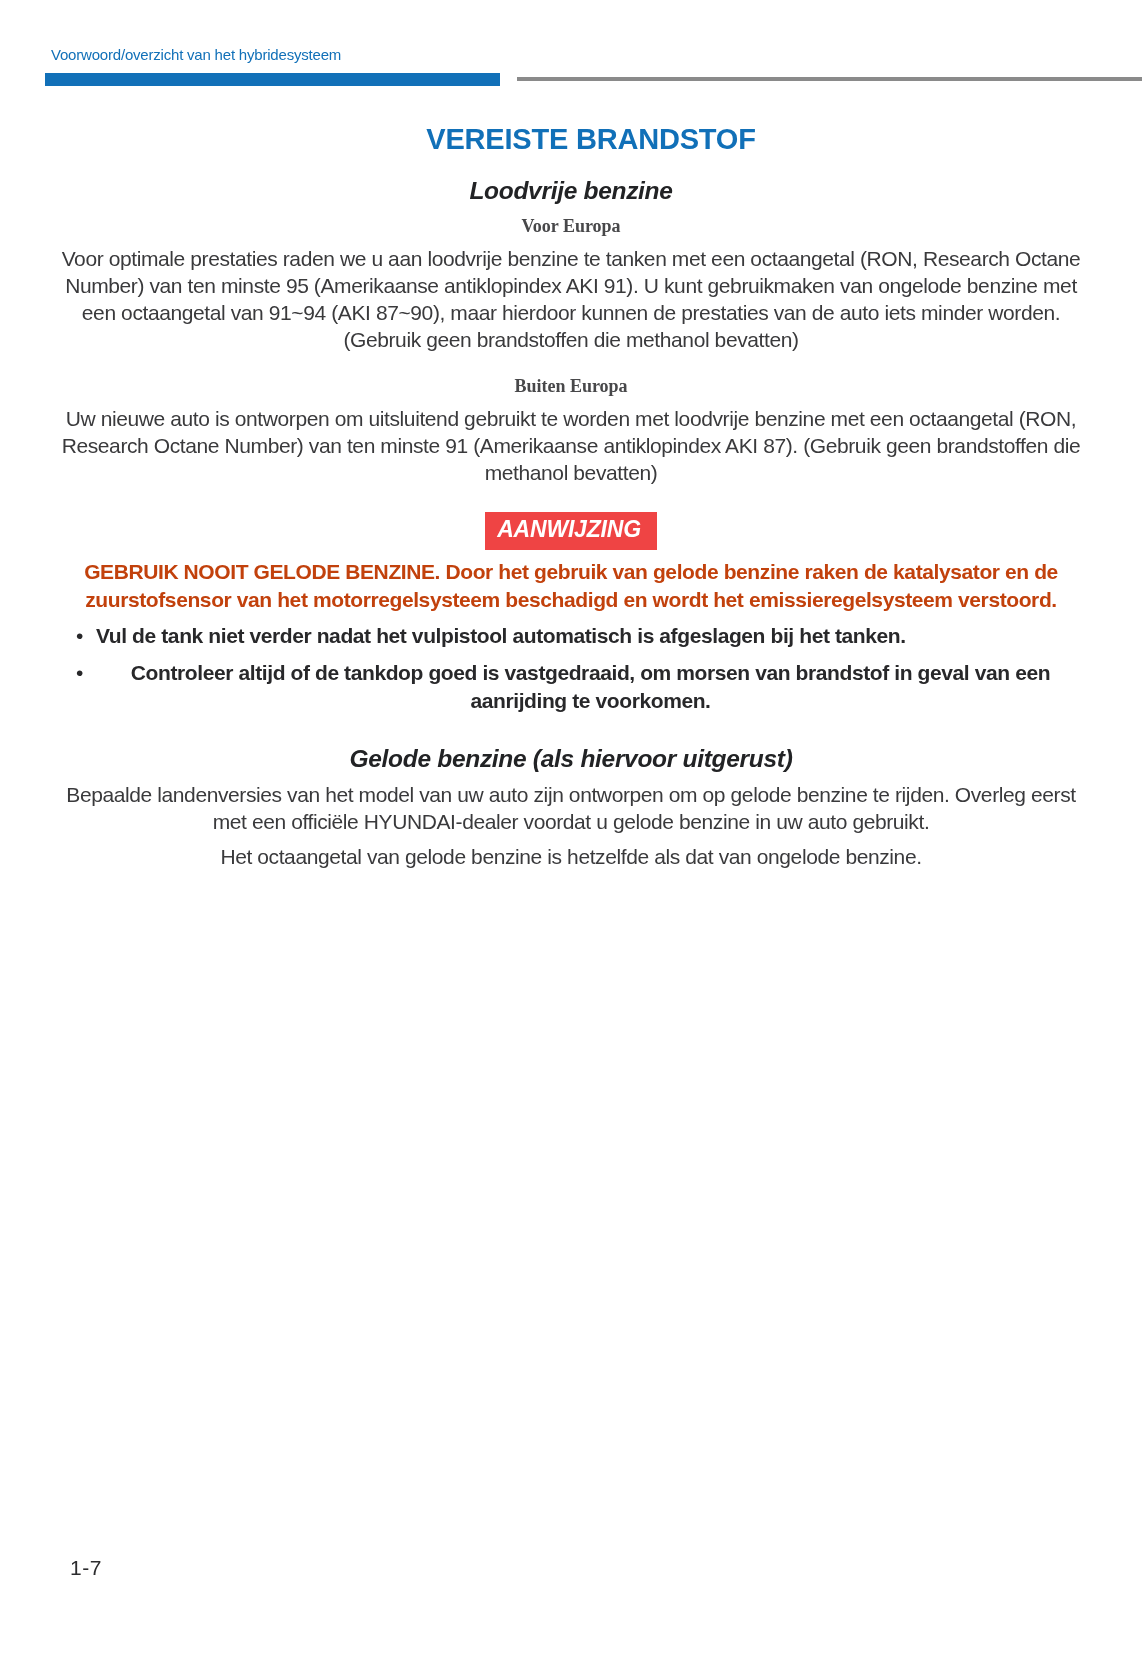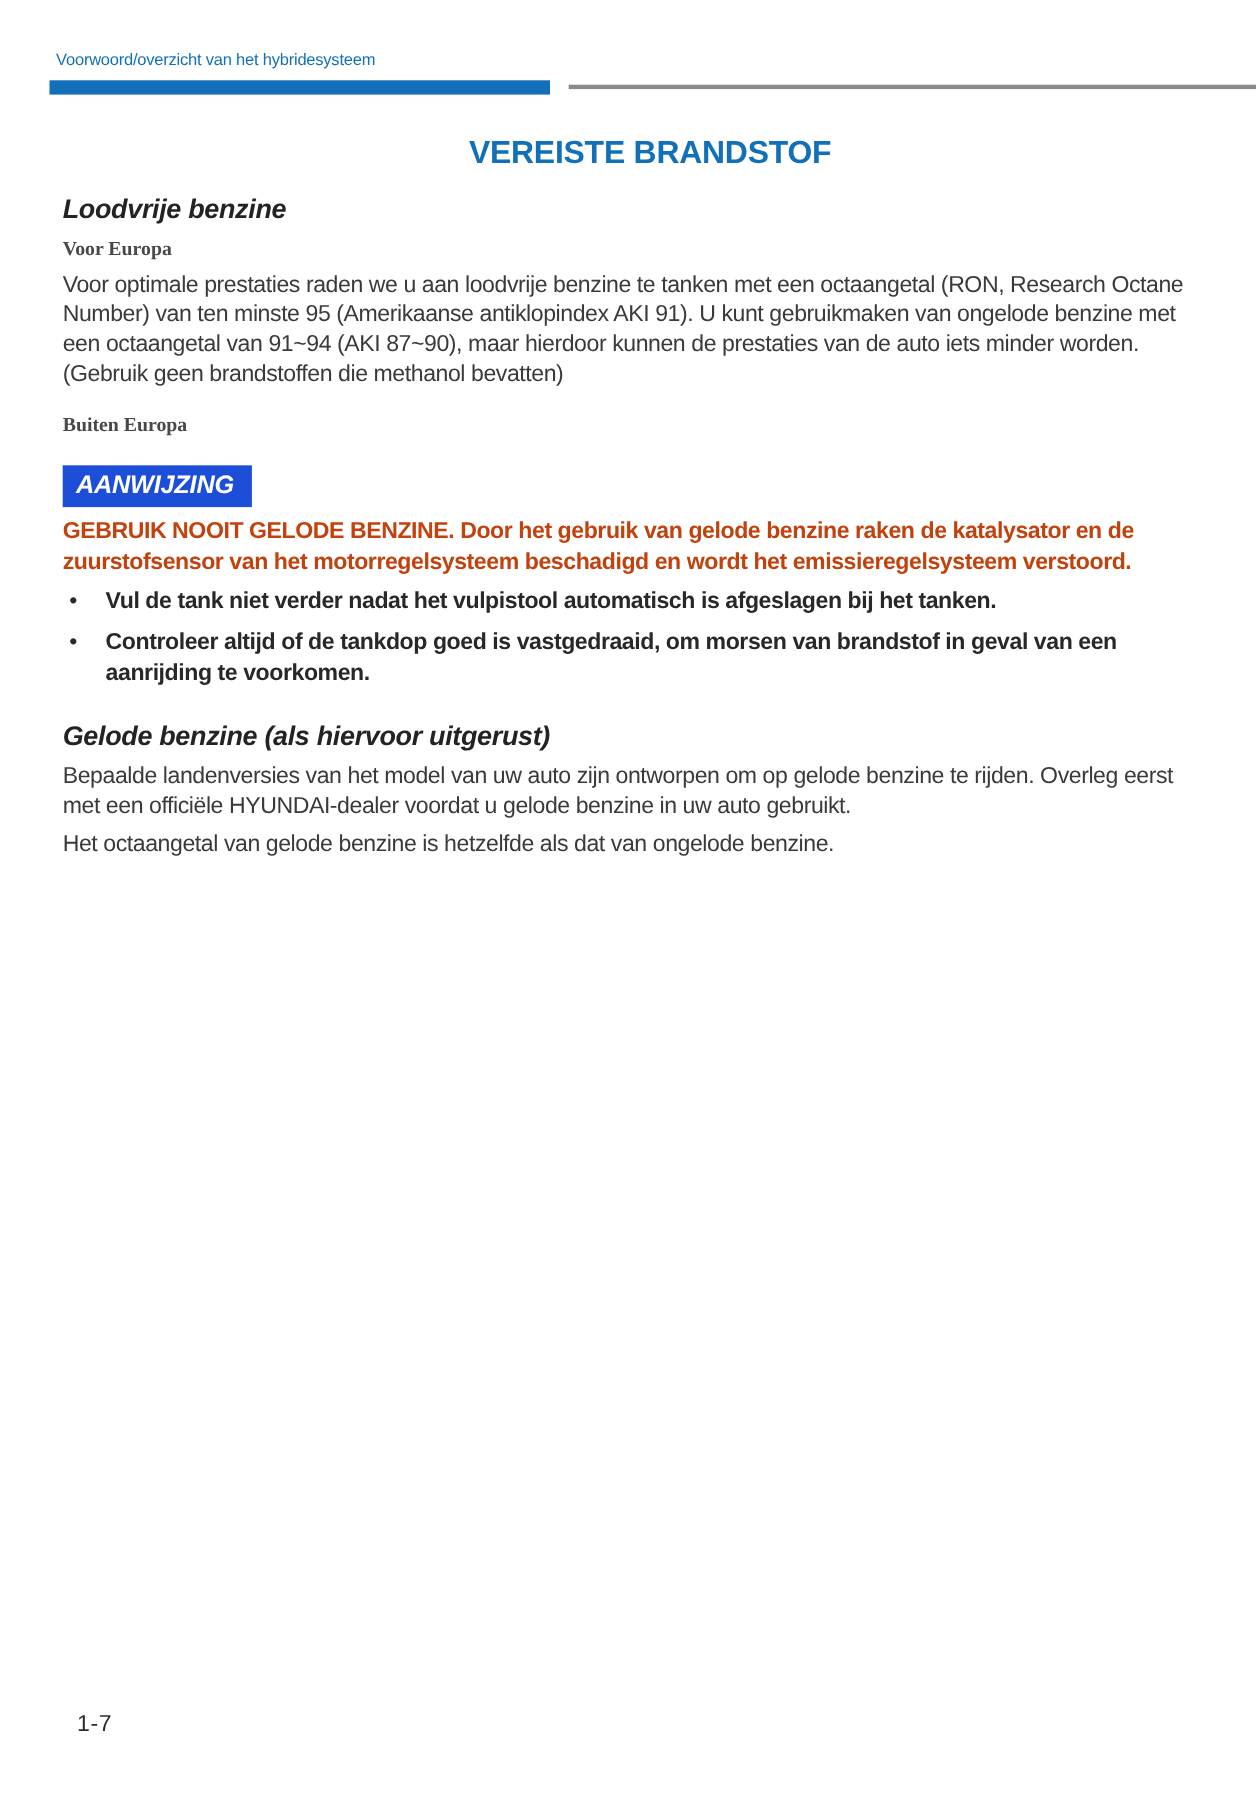--- a/index.html
+++ b/index.html
@@ -19,21 +19,21 @@
   .rule-blue{width:455px;height:13px;background:#1170b8;}
   .rule-gray{flex:1;height:4px;background:#8a8a8a;margin-left:17px;margin-right:0;}
 
   
   .title{
     margin:37px 0 0 0;text-align:center;
     font-size:29px;font-weight:bold;color:#1170b8;letter-spacing:-0.2px;padding-left:40px;
   }
 
   
-  .content{padding:0 57px;}
+  .content{padding:0 57px;text-align:center;}
 
   .sec-heading{
     margin:21px 0 0 0;
     font-size:24.5px;font-weight:bold;font-style:italic;
     color:#222325;letter-spacing:-0.3px;
   }
   .sub-serif{
     margin:11px 0 0 0;
     font-family:"Liberation Serif","DejaVu Serif",serif;
     font-size:18px;font-weight:bold;color:#48484a;
@@ -43,21 +43,21 @@
   p.body{
     margin:8px 0 0 0;
     font-size:21px;line-height:27px;color:#3a3a3c;letter-spacing:-0.4px;
   }
   p.body.gap{margin-top:29px;}
   p.body.bold{font-weight:bold;color:#c2410c;line-height:28px;}
 
   
   .notice-label-box{
     display:inline-block;margin:26px 0 0 0;
-    background:#1d4ed8;color:#ffffff;
+    background:#ef4444;color:#ffffff;
     font-size:23px;font-weight:bold;font-style:italic;
     padding:4px 16px 7px 12px;letter-spacing:-0.2px;
   }
 
   
   .warn-header{display:flex;align-items:center;margin:27px 0 0 0;}
   .warn-icon{width:47px;height:47px;flex:0 0 auto;}
   .warn-label{
     margin-left:12px;font-size:25px;font-weight:bold;color:#222325;
     letter-spacing:0.2px;
@@ -90,20 +90,21 @@
   <h1 class="title">VEREISTE BRANDSTOF</h1>
 
   <div class="content">
 
     <h2 class="sec-heading">Loodvrije benzine</h2>
 
     <h3 class="sub-serif">Voor Europa</h3>
     <p class="body">Voor optimale prestaties raden we u aan loodvrije benzine te tanken met een octaangetal (RON, Research Octane Number) van ten minste 95 (Amerikaanse antiklopindex AKI 91). U kunt gebruikmaken van ongelode benzine met een octaangetal van 91~94 (AKI 87~90), maar hierdoor kunnen de prestaties van de auto iets minder worden. (Gebruik geen brandstoffen die methanol bevatten)</p>
 
     <h3 class="sub-serif mt">Buiten Europa</h3>
+    <p class="body">Uw nieuwe auto is ontworpen om uitsluitend gebruikt te worden met loodvrije benzine met een octaangetal (RON, Research Octane Number) van ten minste 91 (Amerikaanse antiklopindex AKI 87). (Gebruik geen brandstoffen die methanol bevatten)</p>
 
 
     <div class="notice-label-box">
       <span>AANWIJZING</span>
     </div>
     <p class="body bold">GEBRUIK NOOIT GELODE BENZINE. Door het gebruik van gelode benzine raken de katalysator en de zuurstofsensor van het motorregelsysteem beschadigd en wordt het emissieregelsysteem verstoord.</p>
 
     <ul class="warn-list">
       <li>
         <span class="bullet">•</span>

